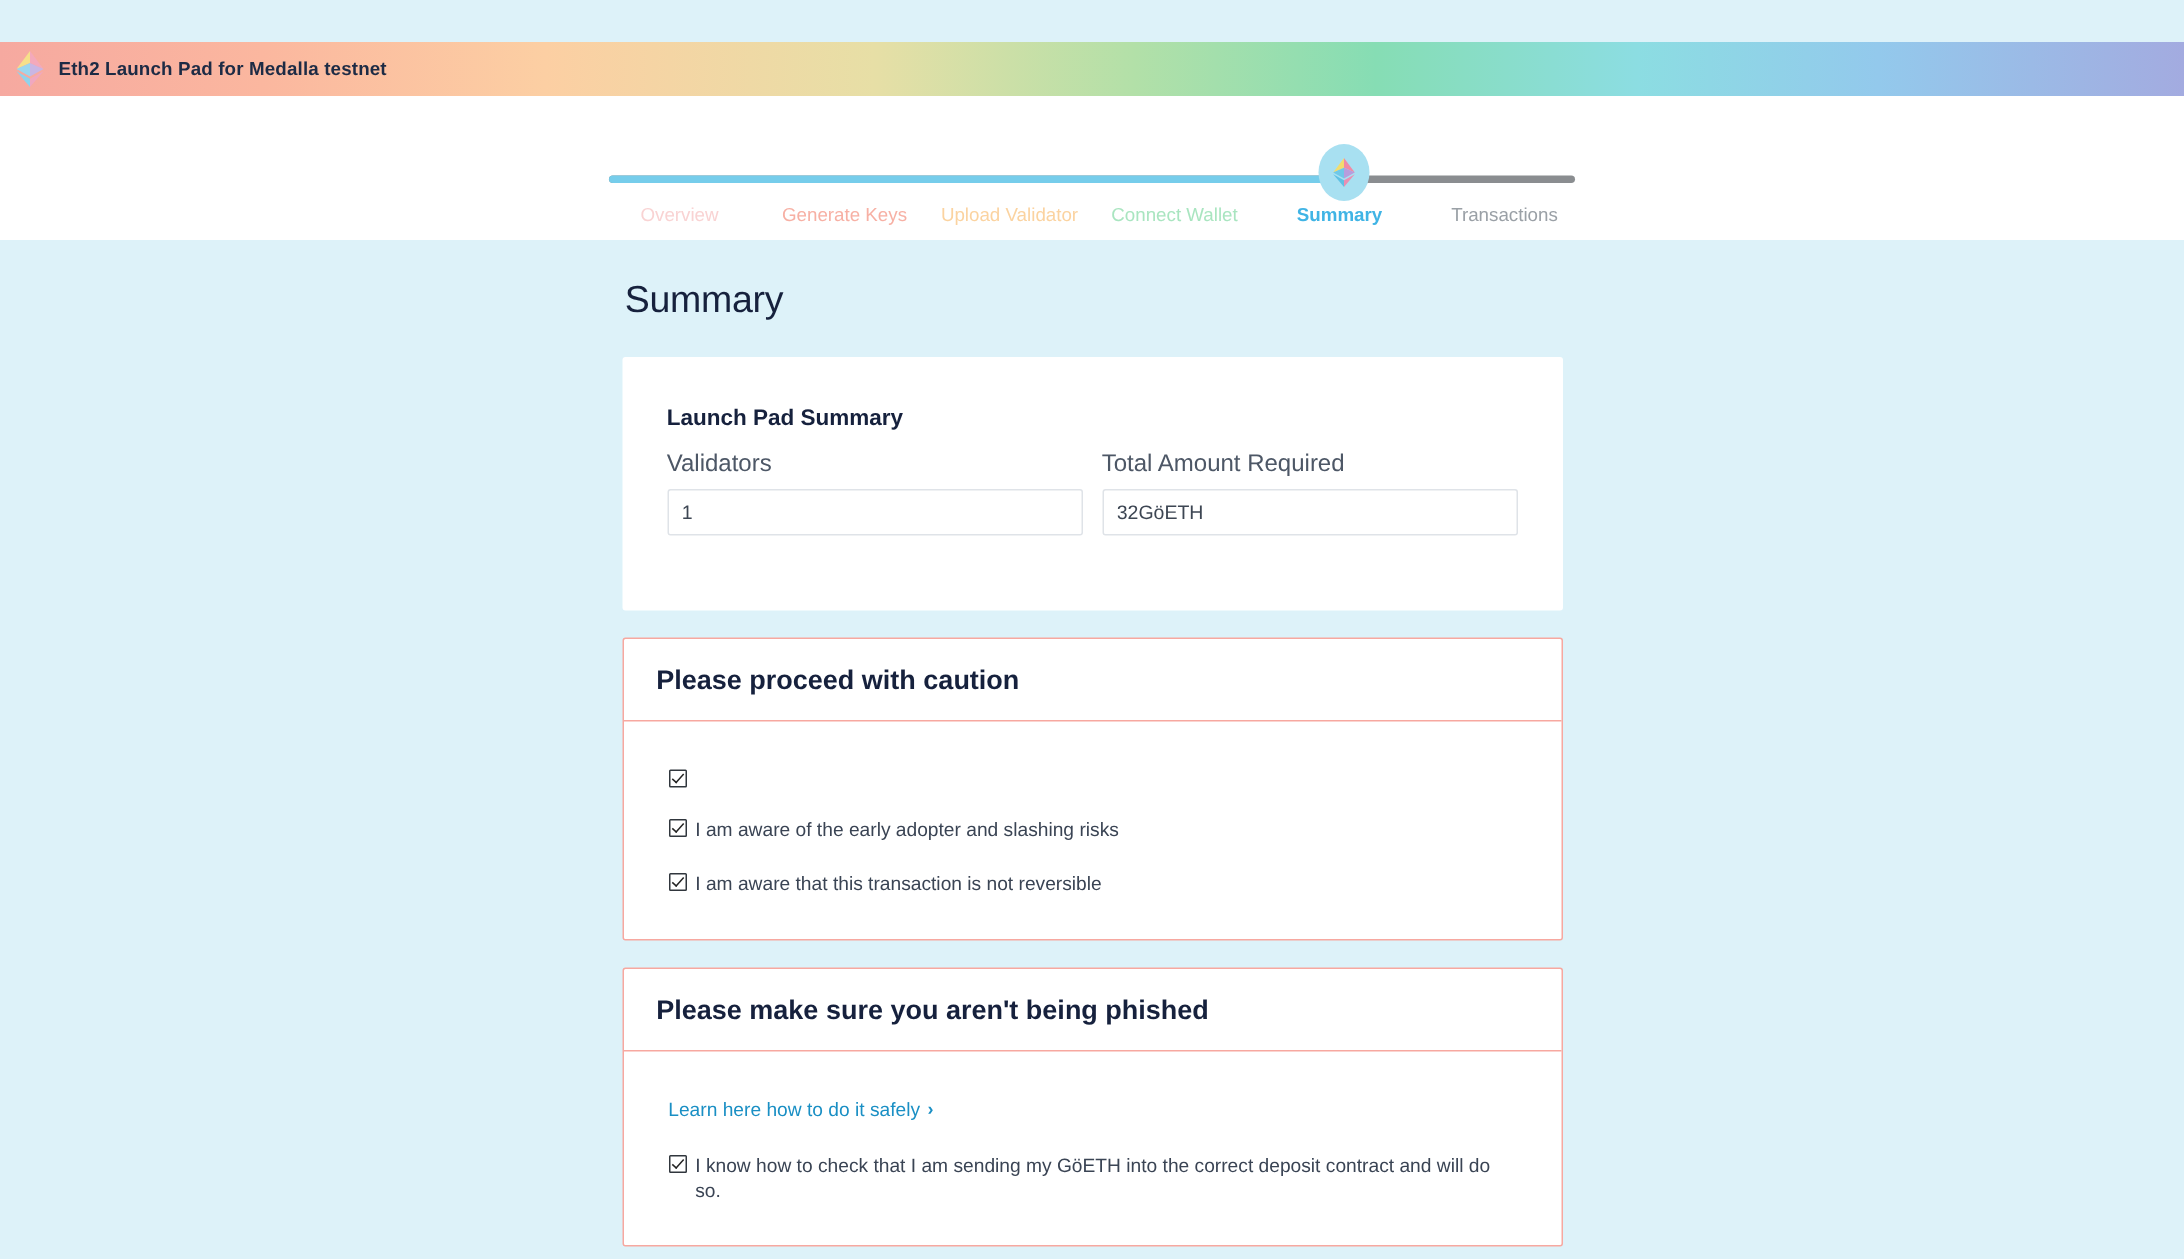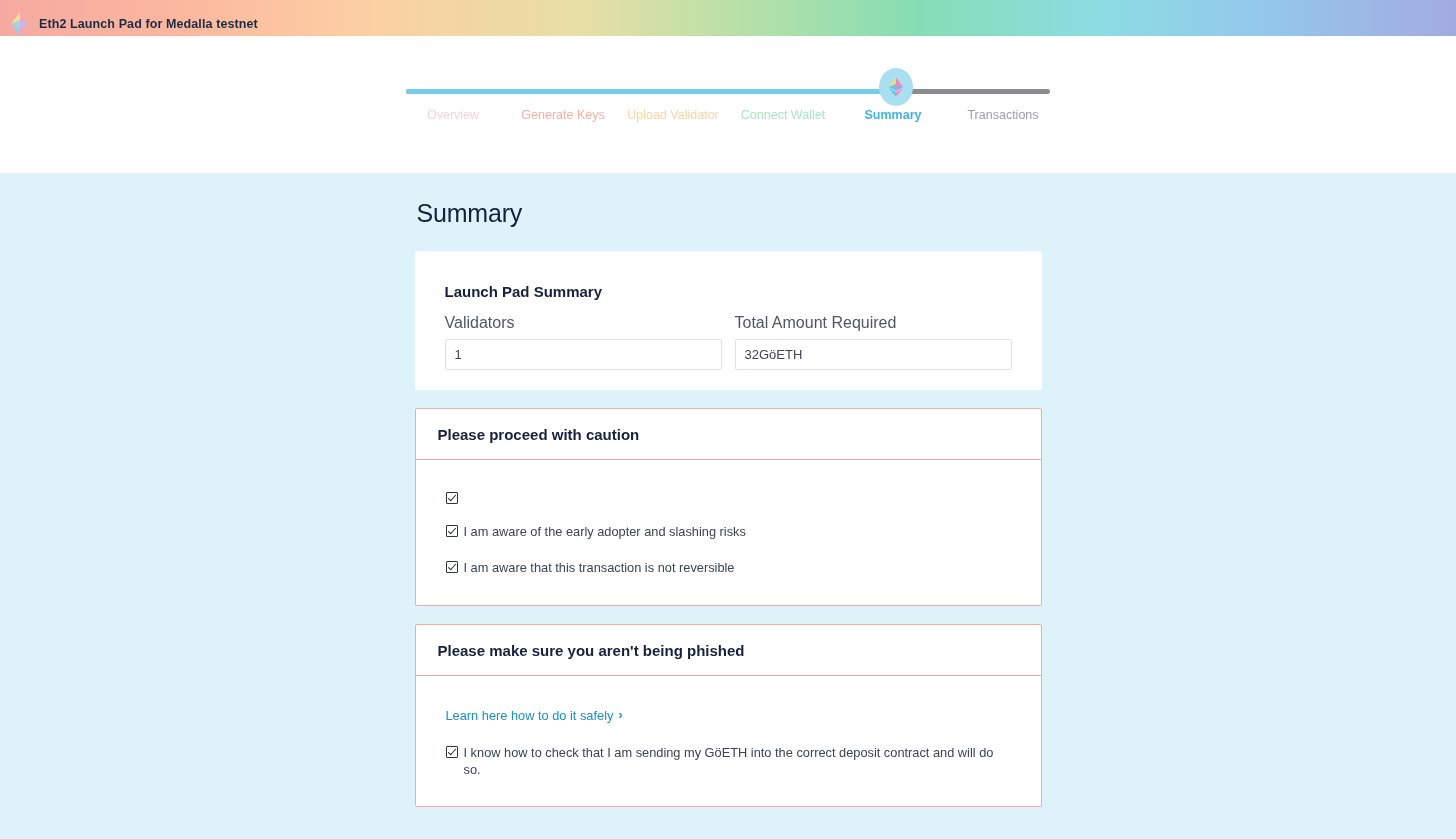--- a/index.html
+++ b/index.html
@@ -15,32 +15,33 @@
     background: #ddf2f9;
     color: #16213d;
     -webkit-font-smoothing: antialiased;
   }
 
   
   .topbar {
     height: 36px;
     width: 100%;
     display: flex;
-    align-items: flex-end;
+    align-items: center;
     padding: 0 12px 0 10px;
     background: linear-gradient(90deg,
         #f6a9a0 0%,
         #fbb79f 12%,
         #fccfa3 25%,
         #e7dfa6 40%,
         #b2e0a8 52%,
         #86ddb4 63%,
         #8cdde2 75%,
         #93c9ec 86%,
         #a3abe0 100%);
+    margin-top: 28px;
   }
   .topbar-left { display: flex; align-items: center; gap: 9px; flex: 1; }
   .eth-logo-sm { width: 20px; height: 24px; display: block; }
   .topbar-title {
     font-size: 12.5px;
     font-weight: bold;
     color: #1d2b45;
     letter-spacing: .1px;
   }
   .topbar-right { display: flex; align-items: center; gap: 14px; }
@@ -58,21 +59,21 @@
   .wallet { display: flex; align-items: center; gap: 9px; cursor: pointer; }
   .wallet-dot {
     width: 11px; height: 11px; border-radius: 50%;
     background: #3ecf8e;
   }
   .wallet-addr { font-size: 12.5px; color: #5a6472; }
 
   
   .stepper-band {
     background: #ffffff;
-    height: 137px;
+    height: 96px;
     width: 100%;
     display: flex;
     justify-content: center;
   }
   .stepper {
     width: 660px;
     position: relative;
     margin-top: 44px;
   }
   .track {
@@ -135,21 +136,21 @@
     font-weight: normal;
     color: #16213d;
     margin: 26px 0 23px 2px;
     letter-spacing: -.2px;
   }
 
   
   .card-plain {
     background: #fff;
     border-radius: 2px;
-    padding: 32px 30px 20px;
+    padding: 32px 30px 50px;
   }
   .card-plain h3 {
     font-size: 15px;
     font-weight: bold;
     color: #16213d;
     margin-bottom: 14px;
   }
   .fields { display: flex; gap: 13px; }
   .field { flex: 1; }
   .field label {
@@ -174,21 +175,21 @@
   
   .card-warn {
     background: #fff;
     border: 1px solid #f7a8a0;
     border-radius: 2px;
     margin-top: 18px;
   }
   .card-warn-head {
     padding: 17px 22px 16px;
     border-bottom: 1px solid #f7a8a0;
-    font-size: 15px;
+    font-size: 18px;
     font-weight: bold;
     color: #16213d;
   }
   .card-warn-body { padding: 30px 30px 28px; }
 
   .check-row {
     display: flex;
     align-items: flex-start;
     gap: 6px;
     margin-bottom: 19px;

